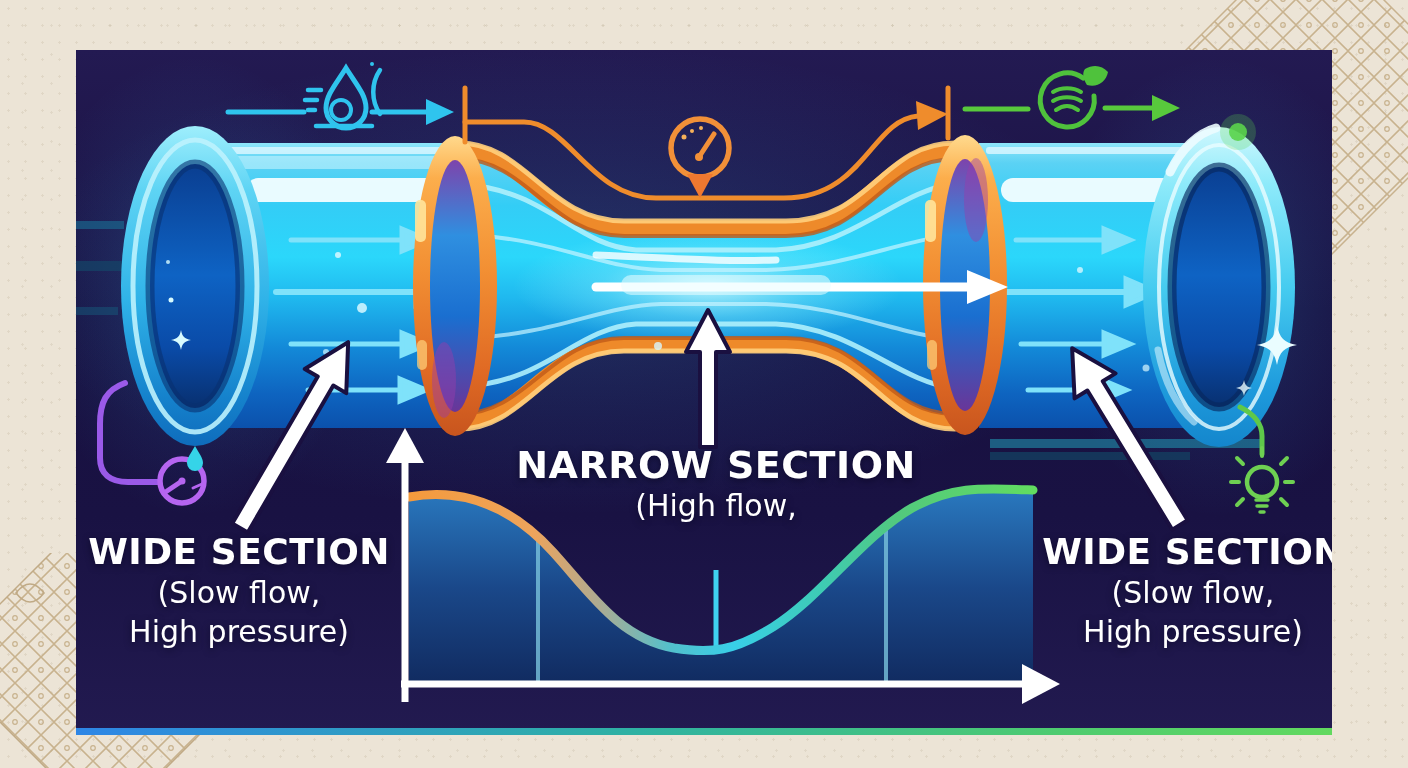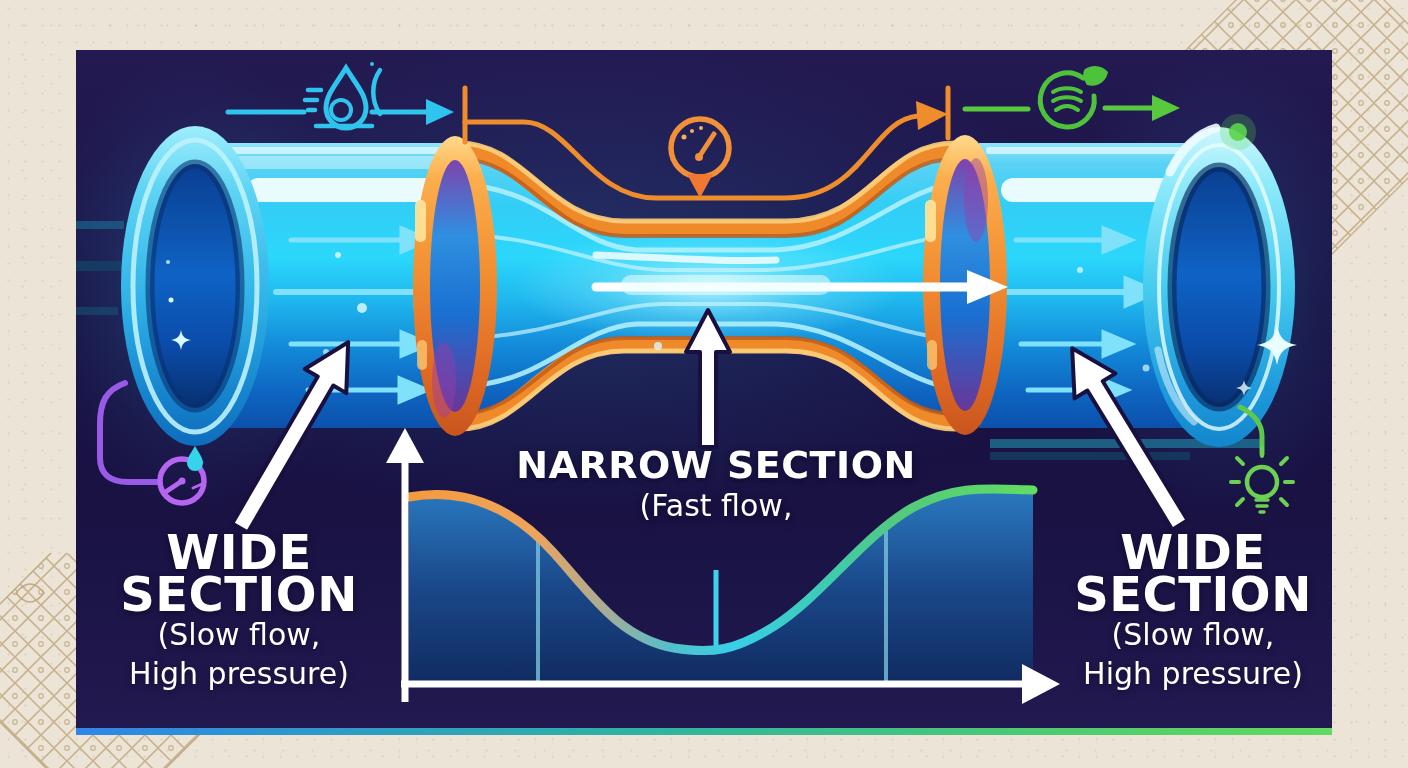--- a/index.html
+++ b/index.html
@@ -15,21 +15,21 @@
   }
   .corner-pattern{position:absolute;z-index:1;}
   .panel{
     position:absolute;left:76px;top:50px;width:1256px;height:685px;z-index:2;
     background:linear-gradient(180deg,#231a52 0%,#181040 38%,#191243 68%,#221a50 100%);
     overflow:hidden;
   }
   .diagram-svg{position:absolute;left:0;top:0;}
   .label-block{position:absolute;z-index:5;text-align:center;color:#fff;
     text-shadow:0 2px 7px rgba(5,2,25,.55);}
-  .label-title{font-weight:700;font-size:48px;letter-spacing:.5px;line-height:42px;}
+  .label-title{font-weight:700;font-size:36px;letter-spacing:.5px;line-height:42px;}
   .label-sub{font-weight:400;font-size:30px;line-height:39px;}
   .lb-narrow{left:410px;top:394px;width:460px;}
   .lb-narrow .label-title{font-size:38px;}
   .lb-left{left:3px;top:481px;width:320px;}
   .lb-right{left:957px;top:481px;width:320px;}
 </style>
 </head>
 <body>
 
 <svg class="corner-pattern" style="left:1140px;top:-14px;" width="268" height="400" viewBox="0 0 268 400">
@@ -373,21 +373,21 @@
       <g transform="translate(1104,475) rotate(-31.4)">
         <path d="M-9,0 L-9,-163 L-24,-163 L0,-207 L24,-163 L9,-163 L9,0 Z"></path>
       </g>
     </g>
 
     <rect x="0" y="678" width="1256" height="9" fill="url(#stripGrad)"></rect>
   </svg>
 
   <div class="label-block lb-narrow">
     <div class="label-title">NARROW SECTION</div>
-    <div class="label-sub">(Fast flow,</div>
+    <div class="label-sub">(High flow,</div>
   </div>
 
   <div class="label-block lb-left">
     <div class="label-title">WIDE SECTION</div>
     <div class="label-sub">(Slow flow,</div>
     <div class="label-sub">High pressure)</div>
   </div>
 
   <div class="label-block lb-right">
     <div class="label-title">WIDE SECTION</div>

